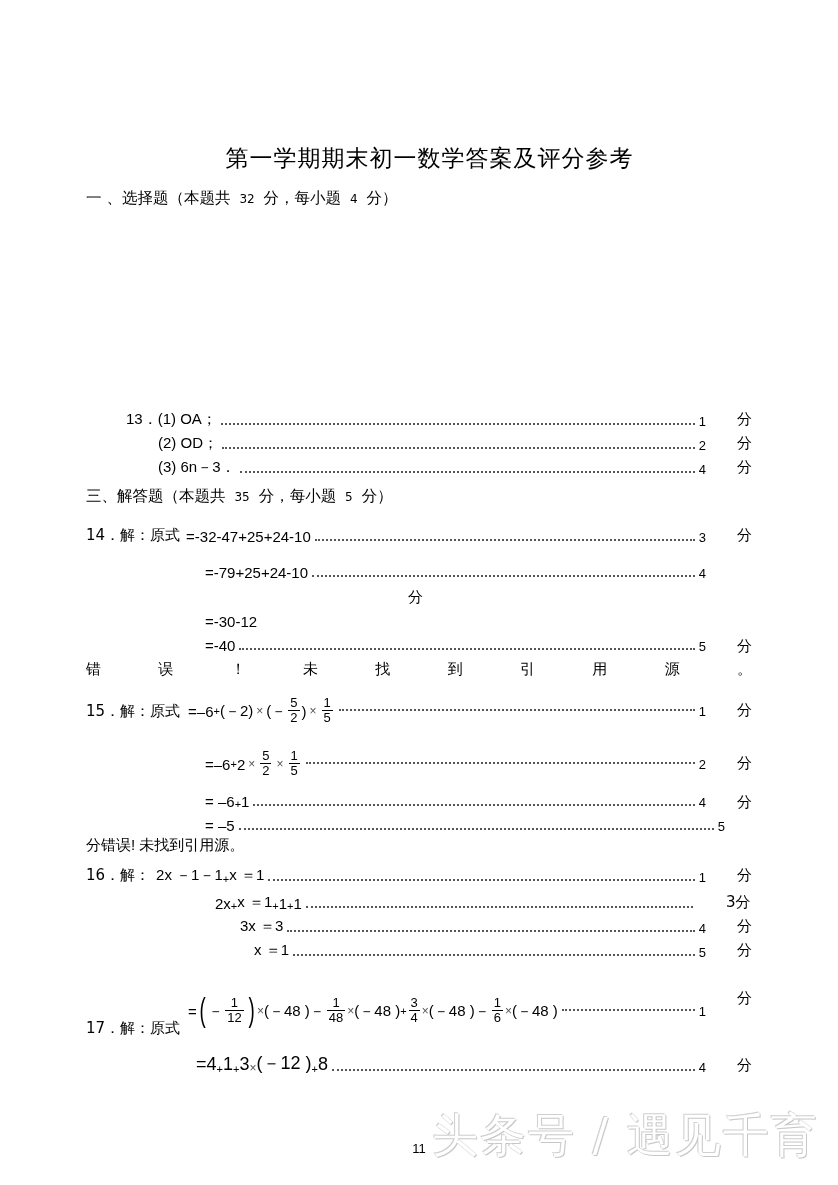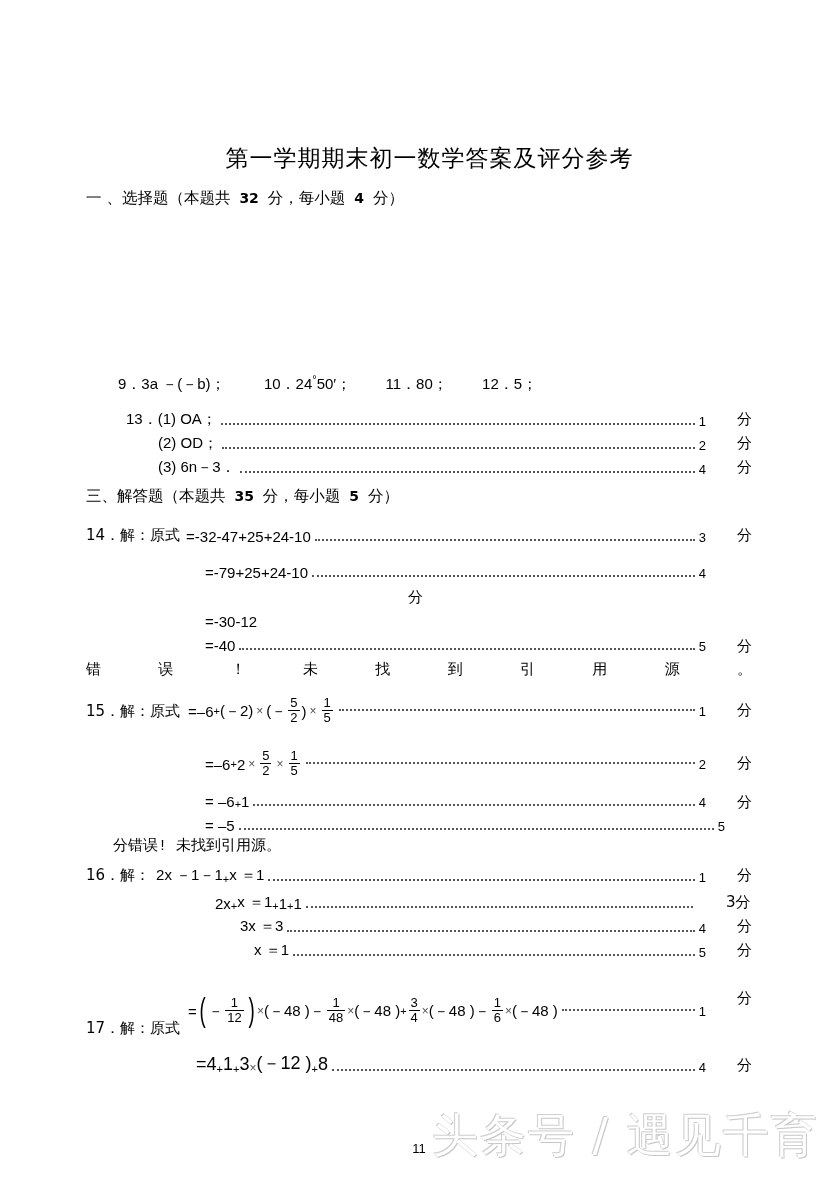--- a/index.html
+++ b/index.html
@@ -13,21 +13,21 @@
   .title{
     position:absolute;left:0;right:13px;top:143px;text-align:center;
     font-size:23px;letter-spacing:1px;font-family:Liberation Serif, serif;
     padding-left:34px;
   }
 
   .sec-head{
     position:absolute;left:86px;font-size:15.5px;white-space:nowrap;
     font-family:"DejaVu Sans","Liberation Sans",sans-serif;
   }
-  .sec-head .bignum{font-weight:bold;font-size:14px;}
+  .sec-head .bignum{font-weight:normal;font-size:12px;}
 
   
   table.ans{
     position:absolute;left:112px;top:217px;border-collapse:collapse;
     table-layout:fixed;
   }
   table.ans td{
     border:1px solid #444;height:43px;text-align:center;vertical-align:middle;
     font-size:15px;
   }
@@ -84,29 +84,20 @@
   <div class="sec-head" style="top:188px;">
     <span>一 、选择题（本题共</span>
     <span class="bignum" style="margin:0 4px;">32</span>
     <span>分，每小题</span>
     <span class="bignum" style="margin:0 4px;">4</span>
     <span>分）</span>
   </div>
 
 
 
-  <div style="position:absolute;left:118px;top:373px;font-size:15px;font-family:'Liberation Sans',sans-serif;white-space:nowrap;">
-    <span>9．3a －(－b)；</span>
-    <span style="display:inline-block;width:30px;"></span>
-    <span>10．24</span><span class="sup">°</span><span>50′；</span>
-    <span style="display:inline-block;width:26px;"></span>
-    <span>11．80；</span>
-    <span style="display:inline-block;width:26px;"></span>
-    <span>12．5；</span>
-  </div>
 
   <div class="line" style="left:126px;top:410px;width:580px;">
     <span class="lbl">13．(1) OA；</span>
     <span class="leader"></span>
     <span class="mark">1</span>
   </div>
   <div class="fen" style="left:737px;top:410px;">分</div>
 
   <div class="line" style="left:158px;top:434px;width:548px;">
     <span class="lbl">(2) OD；</span>
@@ -221,21 +212,21 @@
     <span class="mark">4</span>
   </div>
   <div class="fen" style="left:737px;top:793px;">分</div>
 
   <div class="line" style="left:205px;top:817px;width:520px;">
     <span class="lbl">= –5</span>
     <span class="leader"></span>
     <span class="mark">5</span>
   </div>
 
-  <div style="position:absolute;left:86px;top:836px;font-size:15px;font-family:Liberation Mono, monospace;margin-left:27px;">分错误! 未找到引用源。</div>
+  <div style="position:absolute;left:86px;top:836px;font-size:15px;font-family:Liberation Sans, sans-serif;">分错误! 未找到引用源。</div>
 
   <div class="line" style="left:86px;top:866px;width:620px;">
     <span class="lbl" style="font-family:'DejaVu Sans',sans-serif;">16．解：</span>
     <span class="lbl" style="margin-left:6px;">2x －1－1</span>
     <span class="lbl sup">+</span>
     <span class="lbl">x ＝1</span>
     <span class="leader"></span>
     <span class="mark">1</span>
   </div>
   <div class="fen" style="left:737px;top:866px;">分</div>

